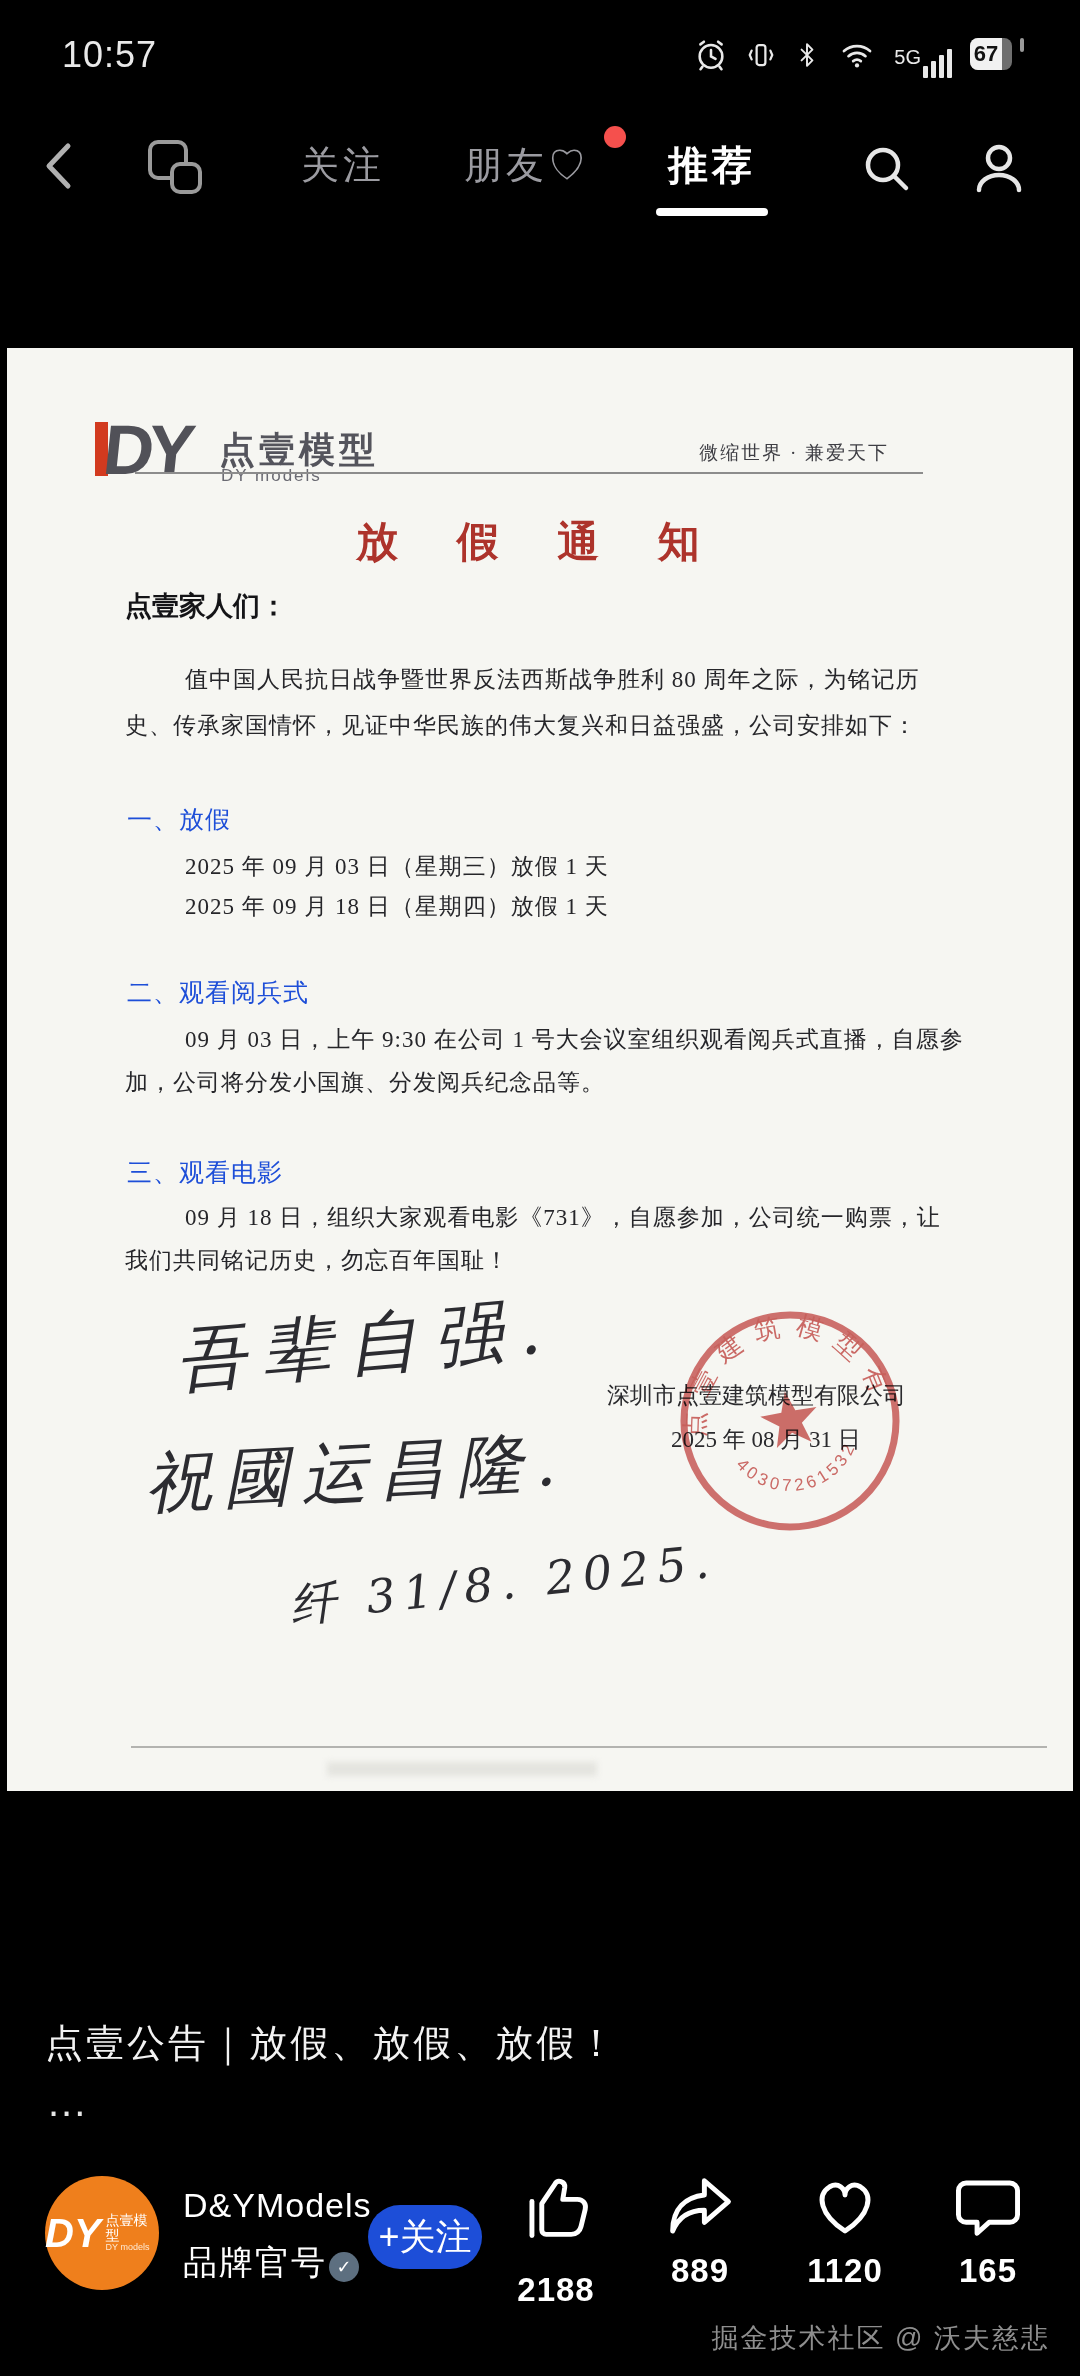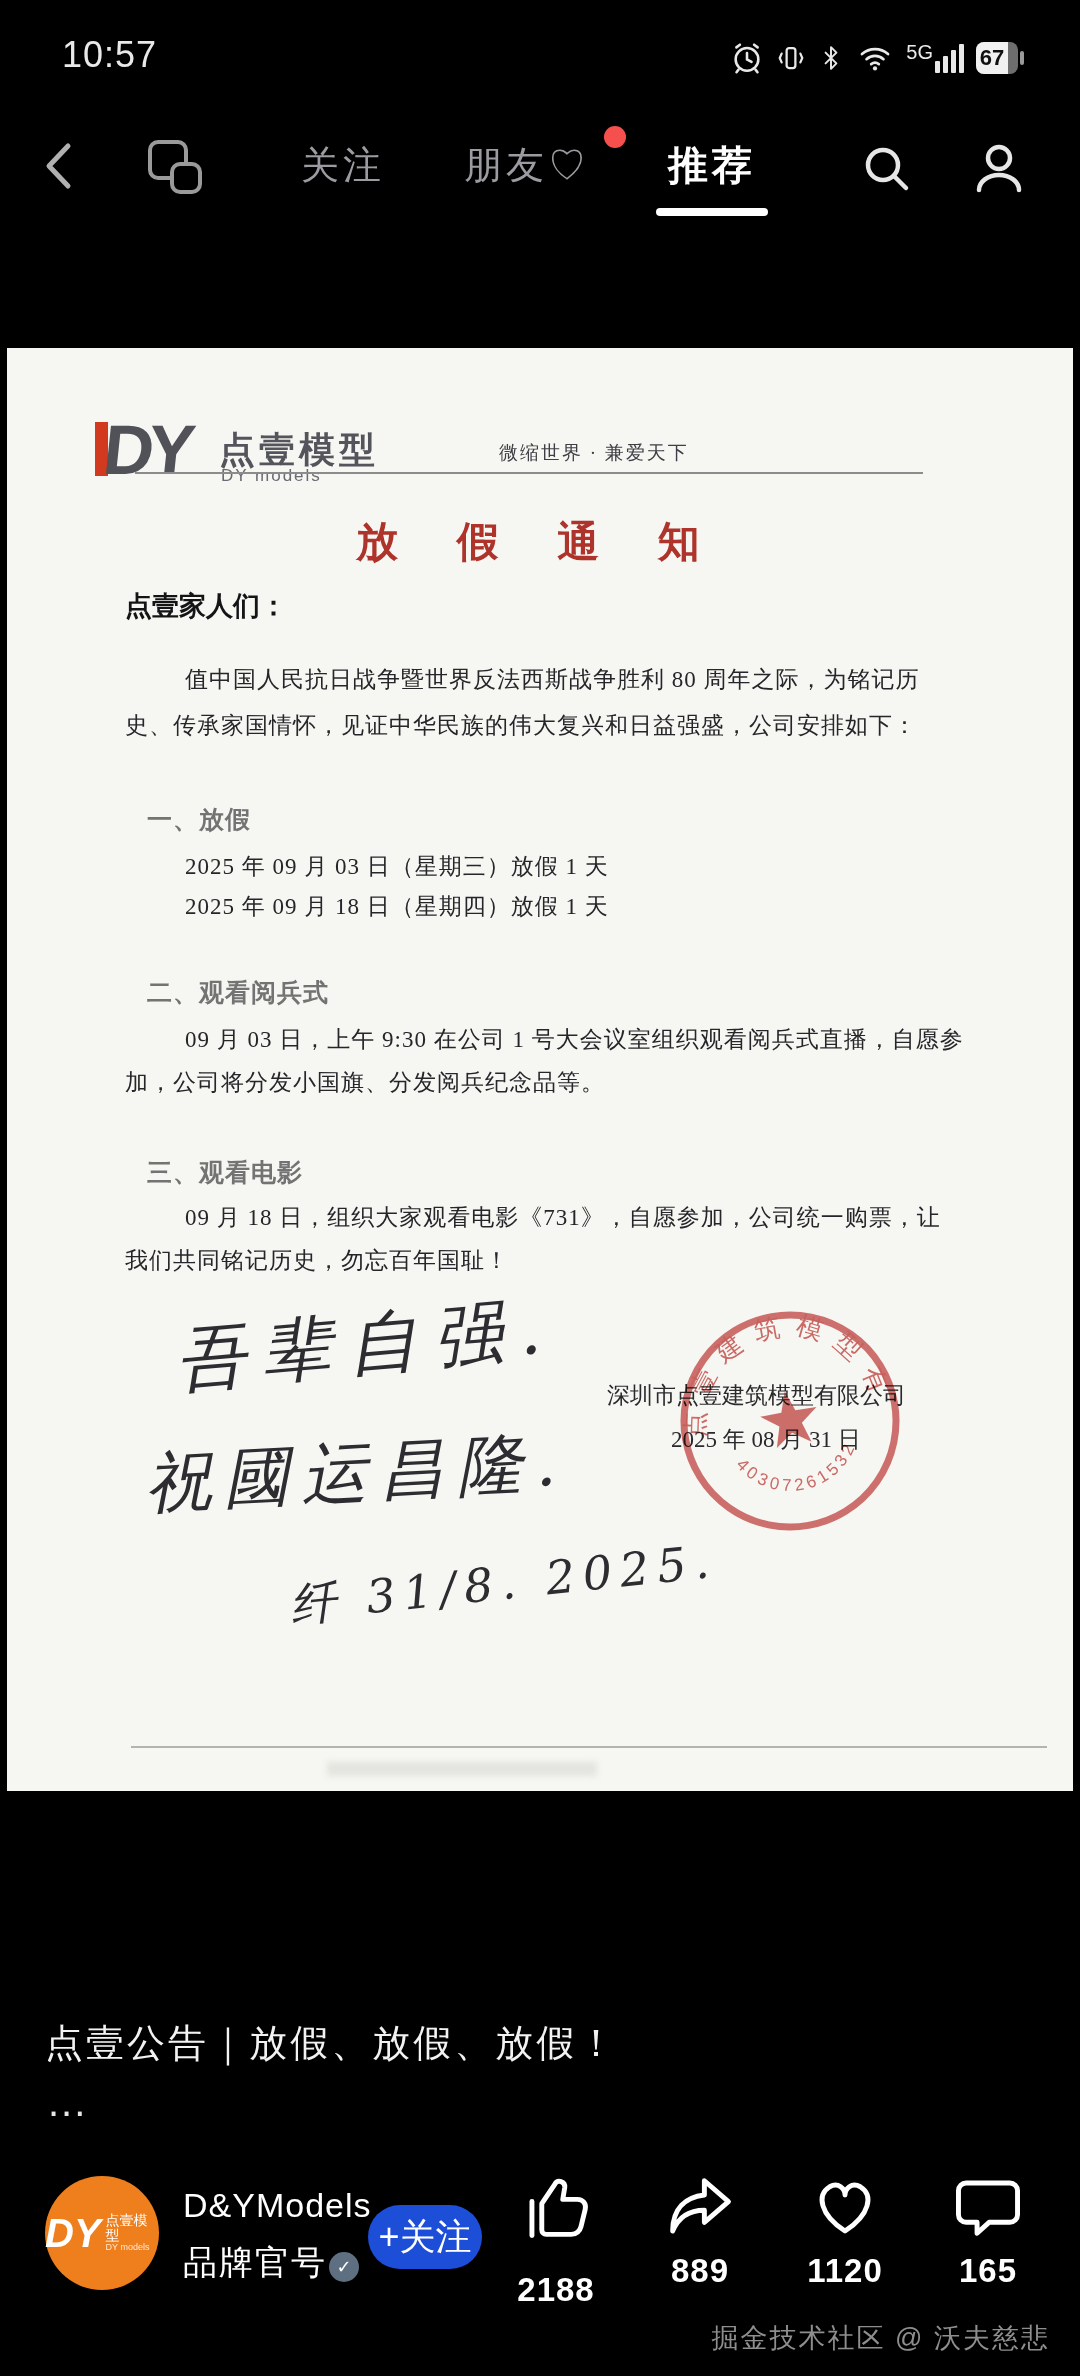--- a/index.html
+++ b/index.html
@@ -3,21 +3,21 @@
 <meta charset="utf-8">
 <style>
   html,body{margin:0;padding:0;background:#000;}
   .screen{position:relative;width:1080px;height:2376px;background:#000;overflow:hidden;
           font-family:"Liberation Sans",sans-serif;color:#fff;}
   .abs{position:absolute;}
   svg{display:block;}
 
   
   .status-time{left:62px;top:34px;font-size:36px;color:#e9e9e9;letter-spacing:1px;}
-  .status-icons{right:56px;top:38px;display:flex;align-items:center;gap:12px;height:40px;}
+  .status-icons{right:56px;top:38px;display:flex;gap:18px;height:40px;}
   .sig-bars{display:flex;align-items:flex-end;gap:3px;}
   .sig-bars i{display:block;width:5px;background:#e9e9e9;border-radius:1px;}
   .net-label{font-size:20px;color:#e9e9e9;position:relative;top:-9px;margin-right:2px;}
   .battery{position:relative;width:42px;height:32px;border-radius:8px;background:#6e6e6e;overflow:hidden;}
   .battery .fill{position:absolute;left:0;top:0;bottom:0;width:76%;background:#f1f1f1;}
   .battery .pct{position:absolute;left:0;top:0;width:76%;height:100%;display:flex;align-items:center;justify-content:center;
                 color:#111;font-size:22px;font-weight:bold;}
   .battery-nub{width:4px;height:14px;background:#9a9a9a;border-radius:2px;margin-left:-10px;}
 
   
@@ -25,28 +25,28 @@
   .nav-tab.active{font-weight:bold;color:#fff;font-size:40px;}
   .tab-underline{left:656px;top:208px;width:112px;height:8px;border-radius:4px;background:#fff;}
   .red-dot{left:604px;top:126px;width:22px;height:22px;border-radius:50%;background:#f5504d;}
   .heart-suffix{font-size:38px;}
 
   
   .document{left:7px;top:348px;width:1066px;height:1443px;background:#f6f6f2;}
   .doc-line{position:absolute;white-space:nowrap;font-family:"Liberation Serif",serif;
             font-size:23px;color:#26262a;letter-spacing:1px;}
   .doc-heading{position:absolute;white-space:nowrap;font-family:"Liberation Sans",sans-serif;
-               font-weight:bold;font-size:25px;color:#737373;letter-spacing:1px;margin-left:20px;}
+               font-weight:normal;font-size:25px;color:#1d4ed8;letter-spacing:1px;}
   .doc-title{left:63px;top:166px;width:940px;text-align:center;font-family:"Liberation Serif",serif;
              font-weight:bold;font-size:42px;color:#ad332b;letter-spacing:24px;}
   .doc-salutation{left:118px;top:240px;font-family:"Liberation Sans",sans-serif;font-weight:bold;
                   font-size:27px;color:#141417;}
   .logo-cn{left:212px;top:78px;font-size:36px;font-weight:bold;color:#54545c;letter-spacing:4px;}
   .logo-en{left:214px;top:118px;font-size:17px;color:#6a6a72;letter-spacing:2px;}
-  .tagline{left:492px;top:92px;width:362px;text-align:left;font-family:"Liberation Serif",serif;
+  .tagline{left:520px;top:92px;width:362px;text-align:right;font-family:"Liberation Serif",serif;
            font-size:19px;color:#3e3e44;letter-spacing:2px;}
   .header-rule{left:128px;top:124px;width:788px;height:2px;background:#8c8c8c;}
   .footer-rule{left:124px;top:1398px;width:916px;height:2px;background:#b3b3b0;}
   .footer-smudge{left:320px;top:1414px;width:270px;height:14px;background:#e4e4df;filter:blur(3px);}
   .hw{position:absolute;white-space:nowrap;font-family:"DejaVu Serif",serif;font-style:italic;color:#2c2c31;}
   .sig-typed{position:absolute;white-space:nowrap;font-family:"Liberation Serif",serif;font-size:23px;color:#2a2a2d;}
   .stamp{left:648px;top:938px;mix-blend-mode:multiply;opacity:.9;}
 
   
   .caption{left:45px;top:2018px;font-size:38px;color:#f2f2f2;letter-spacing:3px;}

